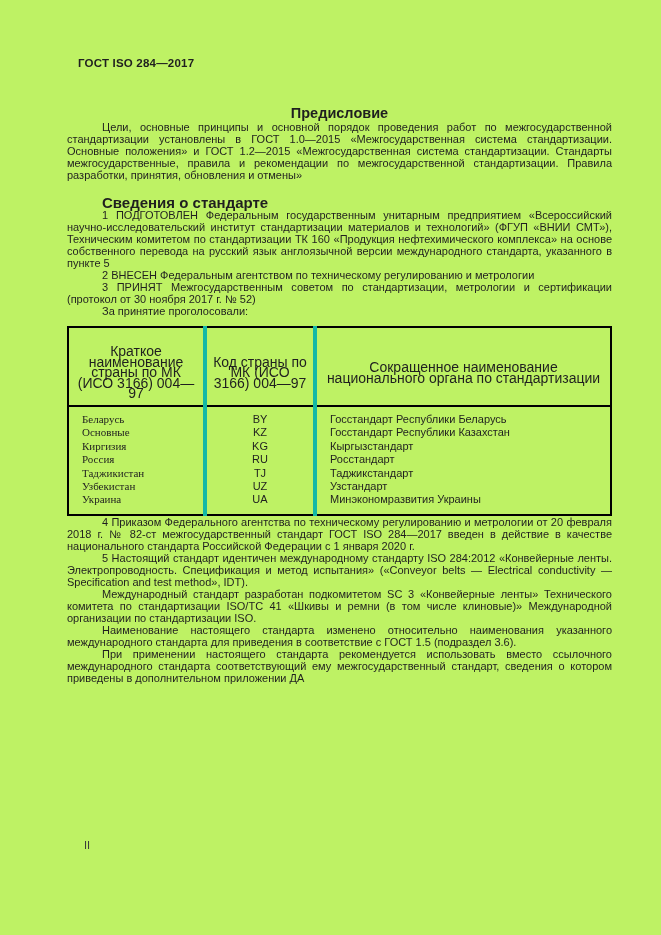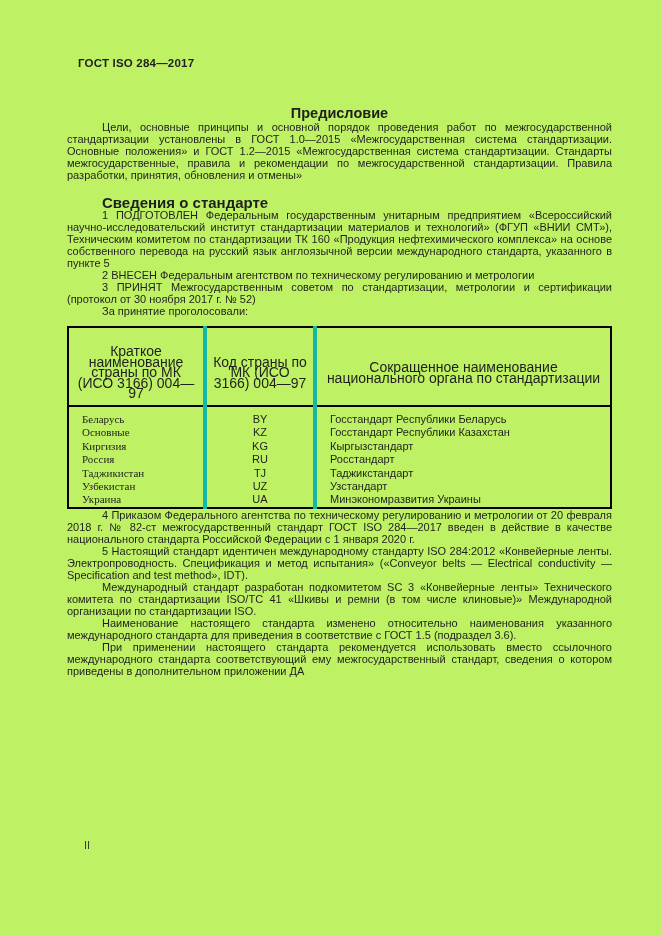--- a/index.html
+++ b/index.html
@@ -80,21 +80,21 @@
   table.vote-table td {
     font-size: 11px;
     line-height: 13.4px;
     padding: 0 4px;
     vertical-align: top;
   }
   table.vote-table td.c-name  { padding-left: 13px; font-family: Liberation Serif, serif; }
   table.vote-table td.c-code  { text-align: center; }
   table.vote-table td.c-org   { padding-left: 13px; }
   table.vote-table tbody tr:first-child td { padding-top: 6px; }
-  table.vote-table tbody tr:last-child td  { }
+  table.vote-table tbody tr:last-child td  { padding-bottom: 7px; }
 
   .page-number {
     position: absolute;
     left: 84px;
     top: 839px;
     font-size: 11px;
     color: #3a3a3a;
   }
 </style>
 </head>

